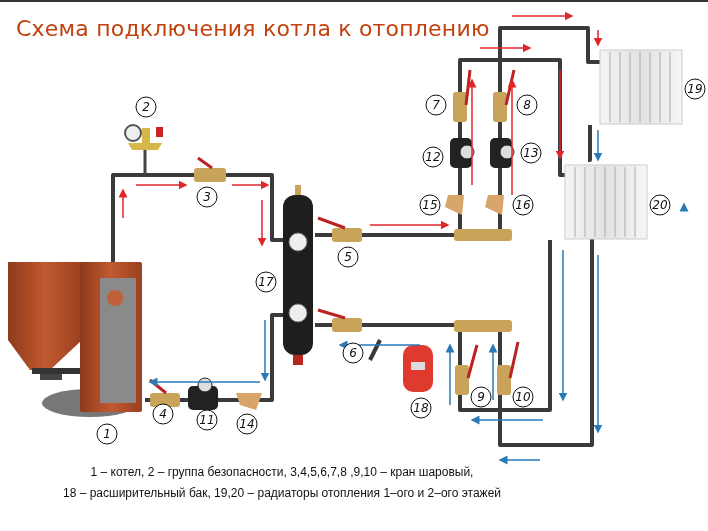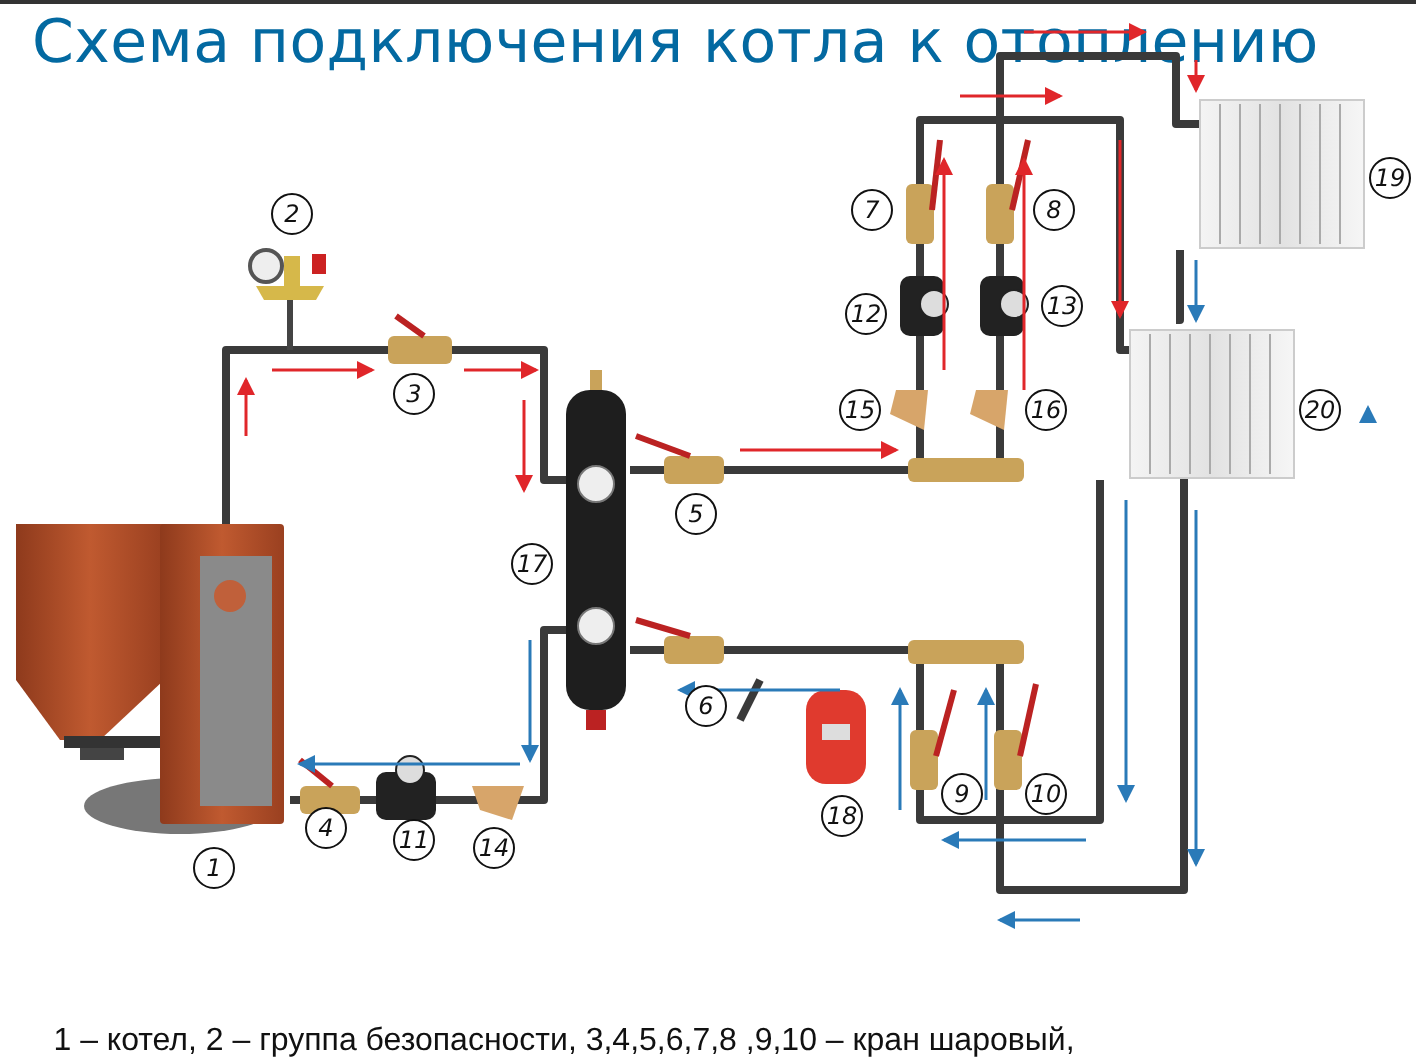--- a/index.html
+++ b/index.html
@@ -1,20 +1,20 @@
 <!DOCTYPE html>
 <html><head>
 <meta charset="utf-8">
 <style>
   html,body{margin:0;padding:0;background:#fff;}
   body{width:708px;height:531px;position:relative;overflow:hidden;font-family:"DejaVu Sans",sans-serif;}
-  .title{position:absolute;left:16px;top:4px;font-size:30px;color:#0369a1;letter-spacing:0.2px;font-family:"DejaVu Sans",sans-serif;}
+  .title{position:absolute;left:16px;top:16px;font-size:22px;color:#c2410c;letter-spacing:0.2px;font-family:"DejaVu Sans",sans-serif;}
   .topline{position:absolute;left:0;top:0;width:708px;height:2px;background:#333;}
   svg.diagram{position:absolute;left:0;top:0;}
-  .legend{position:absolute;left:0;top:462px;width:564px;text-align:center;font-family:"Liberation Sans",sans-serif;font-size:16px;line-height:21px;color:#111;margin-top:48px;}
+  .legend{position:absolute;left:0;top:462px;width:564px;text-align:center;font-family:"Liberation Sans",sans-serif;font-size:12px;line-height:21px;color:#111;}
   .lbl{font-family:"DejaVu Sans",sans-serif;font-size:12px;font-style:italic;fill:#111;}
 </style>
 </head>
 <body>
 
 <div class="topline"></div>
 <div class="title">Схема подключения котла к отоплению</div>
 
 <svg class="diagram" width="708" height="531" viewBox="0 0 708 531">
   <defs>
@@ -276,13 +276,14 @@
       </g>
     <g>
         <circle cx="660" cy="205" r="10" fill="#fff" stroke="#111"></circle>
         <text class="lbl" x="660" y="209" text-anchor="middle">20</text>
       </g>
   </g>
 </svg>
 
 <div class="legend">
   <div>1 – котел, 2 – группа безопасности, 3,4,5,6,7,8 ,9,10 – кран шаровый,</div>
+  <div>18 – расширительный бак, 19,20 – радиаторы отопления 1–ого и 2–ого этажей</div>
 </div>
 
 </body></html>

